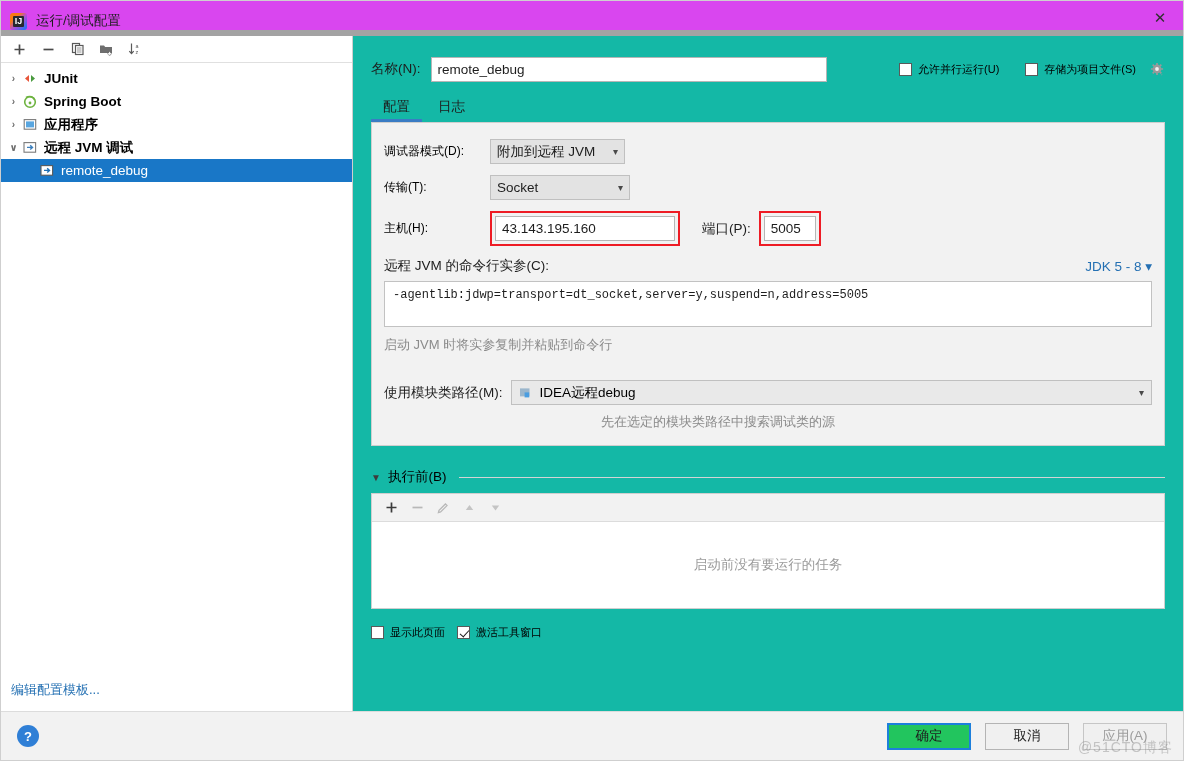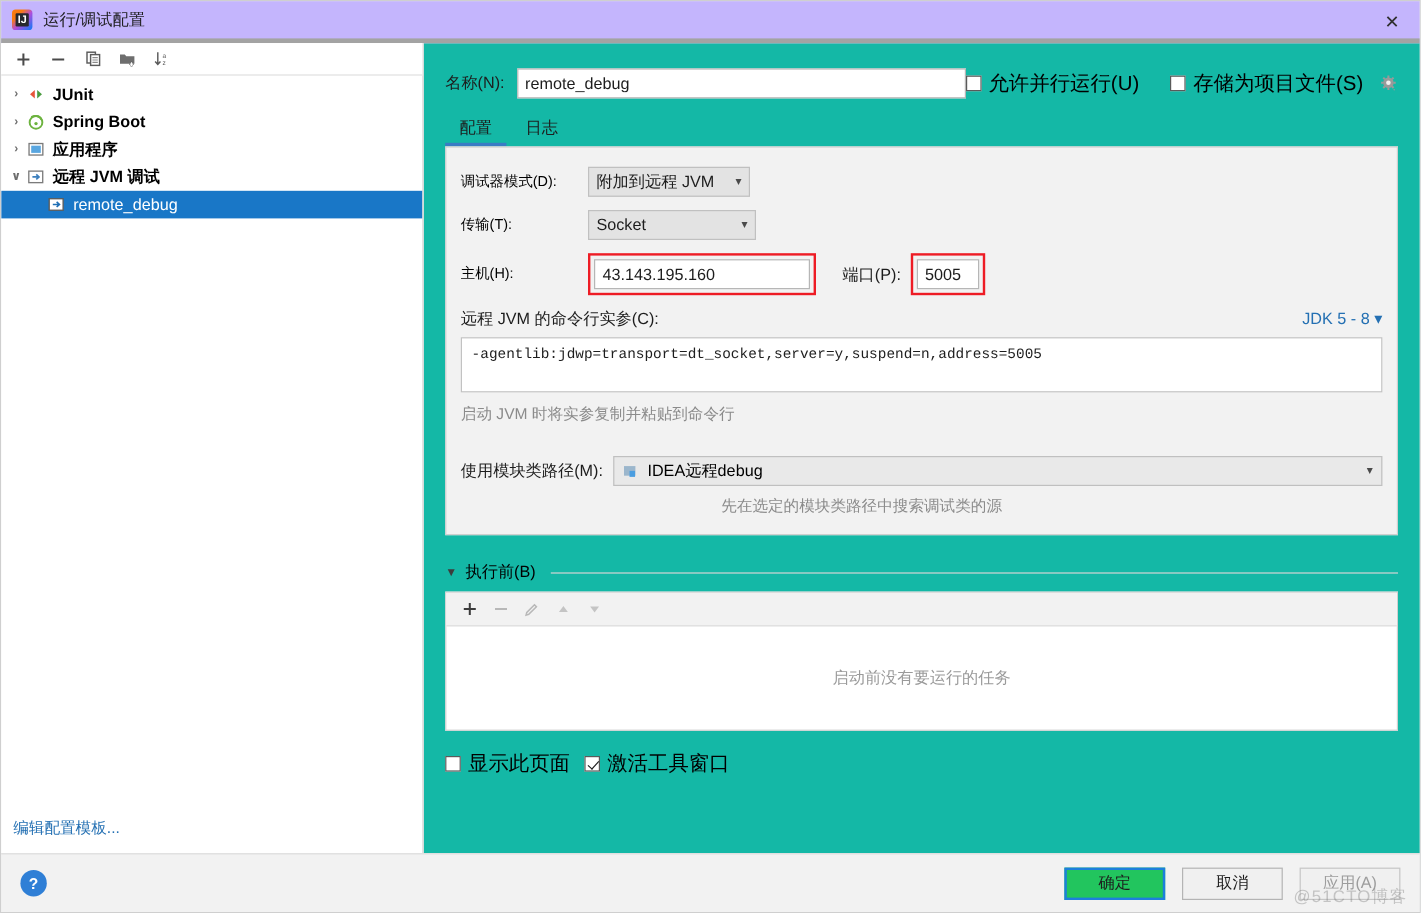--- a/index.html
+++ b/index.html
@@ -24,24 +24,24 @@
     background: #f2f2f2;
     border: 1px solid #cfcfcf;
     box-sizing: border-box;
     display: flex;
     flex-direction: column;
   }
   
   .titlebar {
     height: 35px;
     min-height: 35px;
-    background: #c4b5fd;
-    border-bottom: 4px solid #a3a3a3;
-    display: flex;
-    align-items: center;
+    background: #d946ef;
+    border-bottom: 6px solid #a3a3a3;
+    display: flex;
+    align-items: flex-end;
     padding-left: 9px;
     box-sizing: border-box;
     position: relative;
   }
   .app-icon {
     width: 17px; height: 17px;
     border-radius: 3px;
     background: linear-gradient(135deg, #f97a12 0%, #f97a12 28%, #b04ddc 55%, #087cfa 100%);
     position: relative;
     margin-right: 9px;
@@ -188,21 +188,21 @@
     color: #1d1d1d;
     box-sizing: border-box;
     font-family: inherit;
   }
   .name-input { width: 396px; margin-left: 10px; }
   .cb-wrap {
     display: flex;
     align-items: center;
     gap: 6px;
     white-space: nowrap;
-    font-size: 17px;
+    font-size: 11px;
   }
   .cbox {
     width: 13px; height: 13px;
     border: 1px solid #5a5a5a;
     background: #fff;
     box-sizing: border-box;
     position: relative;
     flex: none;
   }
   .cbox.checked::after {

